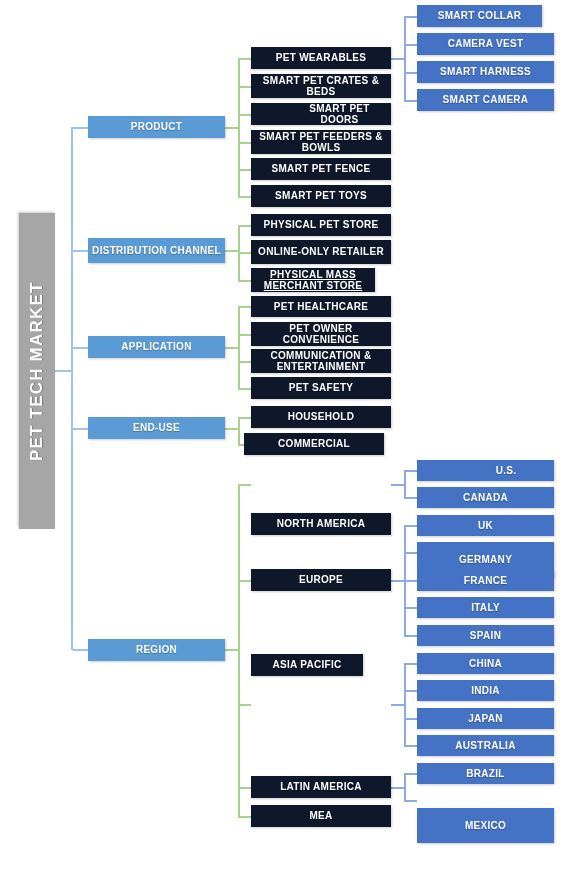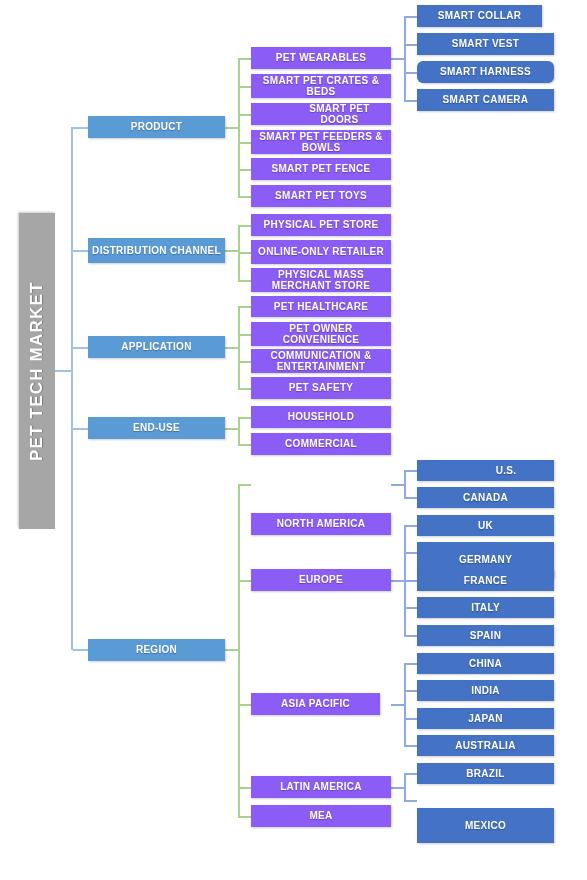--- a/index.html
+++ b/index.html
@@ -36,21 +36,21 @@
     font-size: 17px;
     letter-spacing: 1.2px;
     box-shadow: 1px 1px 2px rgba(0,0,0,0.22);
   }
   .cat {
     background: #5b9bd5;
     font-size: 10px;
     box-shadow: 1px 1px 2px rgba(0,0,0,0.20);
   }
   .sub {
-    background: #8b5cf6;
+    background: #0f172a;
     font-size: 10px;
     box-shadow: 1px 1px 2px rgba(0,0,0,0.20);
   }
   .leaf {
     background: #4472c4;
     font-size: 10px;
     box-shadow: 1px 1px 2px rgba(0,0,0,0.20);
   }
   .line {
     position: absolute;
@@ -141,35 +141,35 @@
       <div class="node cat" style="left: 88px; top: 417px; width: 137px; height: 22px;">END-USE</div>
       <div class="node cat" style="left: 88px; top: 639px; width: 137px; height: 22px;">REGION</div>
       <div class="node sub" style="left: 251px; top: 47px; width: 140px; height: 22px;">PET WEARABLES</div>
       <div class="node sub" style="left: 251px; top: 74px; width: 140px; height: 24px;">SMART PET CRATES &amp; BEDS</div>
       <div class="node sub" style="left: 251px; top: 103px; width: 140px; height: 22px; padding-left: 40px;">SMART PET DOORS</div>
       <div class="node sub" style="left: 251px; top: 130px; width: 140px; height: 24px;">SMART PET FEEDERS &amp; BOWLS</div>
       <div class="node sub" style="left: 251px; top: 158px; width: 140px; height: 22px;">SMART PET FENCE</div>
       <div class="node sub" style="left: 251px; top: 185px; width: 140px; height: 22px;">SMART PET TOYS</div>
       <div class="node sub" style="left: 251px; top: 214px; width: 140px; height: 22px;">PHYSICAL PET STORE</div>
       <div class="node sub" style="left: 251px; top: 240px; width: 140px; height: 24px;">ONLINE-ONLY RETAILER</div>
-      <div class="node sub" style="left: 251px; top: 268px; width: 140px; height: 24px;">PHYSICAL MASS MERCHANT STORE</div>
+      <div class="node sub" style="left: 251px; top: 268px; width: 124px; height: 24px; text-decoration: underline;">PHYSICAL MASS MERCHANT STORE</div>
       <div class="node sub" style="left: 251px; top: 296px; width: 140px; height: 21px;">PET HEALTHCARE</div>
       <div class="node sub" style="left: 251px; top: 322px; width: 140px; height: 24px;">PET OWNER CONVENIENCE</div>
       <div class="node sub" style="left: 251px; top: 349px; width: 140px; height: 24px;">COMMUNICATION &amp; ENTERTAINMENT</div>
       <div class="node sub" style="left: 251px; top: 377px; width: 140px; height: 22px;">PET SAFETY</div>
       <div class="node sub" style="left: 251px; top: 406px; width: 140px; height: 22px;">HOUSEHOLD</div>
-      <div class="node sub" style="left: 251px; top: 433px; width: 140px; height: 22px;">COMMERCIAL</div>
+      <div class="node sub" style="left: 244px; top: 433px; width: 140px; height: 22px;">COMMERCIAL</div>
       <div class="node sub" style="left: 251px; top: 473px; width: 140px; height: 22px; margin-top: 40px;">NORTH AMERICA</div>
       <div class="node sub" style="left: 251px; top: 569px; width: 140px; height: 22px;">EUROPE</div>
-      <div class="node sub" style="left: 251px; top: 693px; width: 129px; height: 22px;">ASIA PACIFIC</div>
+      <div class="node sub" style="left: 251px; top: 654px; width: 112px; height: 22px;">ASIA PACIFIC</div>
       <div class="node sub" style="left: 251px; top: 776px; width: 140px; height: 22px;">LATIN AMERICA</div>
       <div class="node sub" style="left: 251px; top: 805px; width: 140px; height: 22px;">MEA</div>
       <div class="node leaf" style="left: 417px; top: 5px; width: 125px; height: 22px;">SMART COLLAR</div>
-      <div class="node leaf" style="left: 417px; top: 33px; width: 137px; height: 22px;">SMART VEST</div>
-      <div class="node leaf" style="left: 417px; top: 61px; width: 137px; height: 22px; border-radius: 6px;">SMART HARNESS</div>
+      <div class="node leaf" style="left: 417px; top: 33px; width: 137px; height: 22px;">CAMERA VEST</div>
+      <div class="node leaf" style="left: 417px; top: 61px; width: 137px; height: 22px;">SMART HARNESS</div>
       <div class="node leaf" style="left: 417px; top: 89px; width: 137px; height: 22px;">SMART CAMERA</div>
       <div class="node leaf" style="left: 417px; top: 460px; width: 137px; height: 21px; padding-left: 44px;">U.S.</div>
       <div class="node leaf" style="left: 417px; top: 487px; width: 137px; height: 21px;">CANADA</div>
       <div class="node leaf" style="left: 417px; top: 515px; width: 137px; height: 21px;">UK</div>
       <div class="node leaf" style="left: 417px; top: 542px; width: 137px; height: 36px;">GERMANY</div>
       <div class="node leaf" style="left: 417px; top: 570px; width: 137px; height: 21px;">FRANCE</div>
       <div class="node leaf" style="left: 417px; top: 597px; width: 137px; height: 21px;">ITALY</div>
       <div class="node leaf" style="left: 417px; top: 625px; width: 137px; height: 21px;">SPAIN</div>
       <div class="node leaf" style="left: 417px; top: 653px; width: 137px; height: 21px;">CHINA</div>
       <div class="node leaf" style="left: 417px; top: 680px; width: 137px; height: 21px;">INDIA</div>

